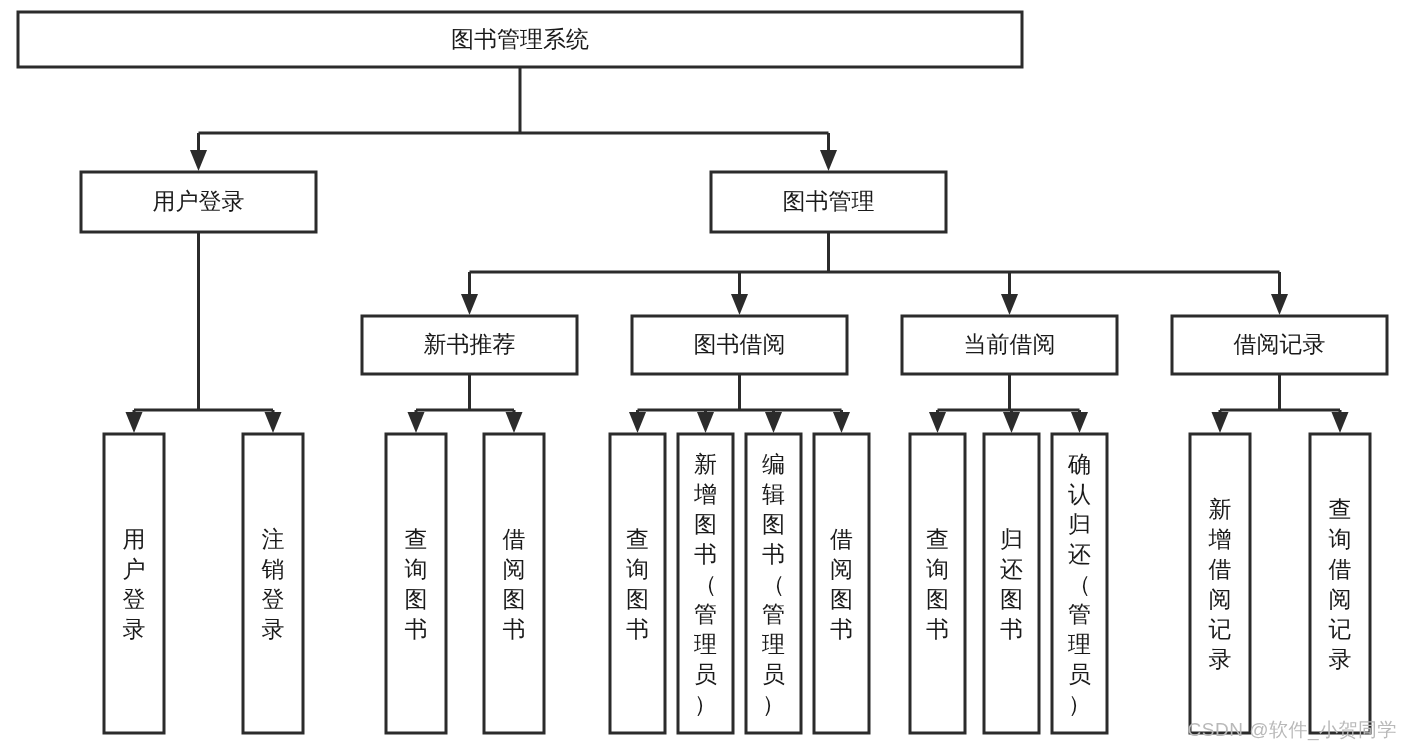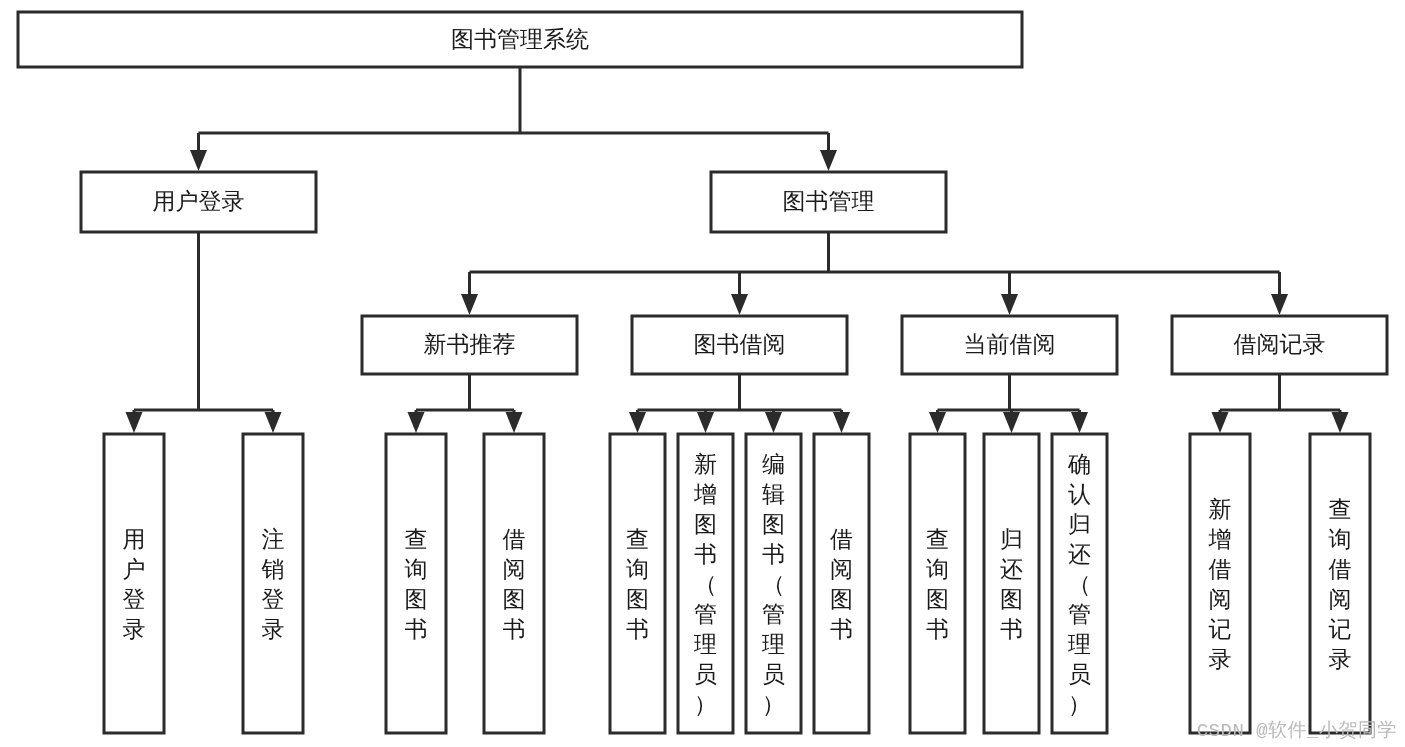--- a/index.html
+++ b/index.html
@@ -51,21 +51,21 @@
   .node-label-v {
     font-family: "Liberation Sans", "DejaVu Sans", sans-serif;
     font-size: 23px;
     fill: #1a1a1a;
     text-anchor: middle;
   }
   .watermark {
     position: absolute;
     right: 8px;
     bottom: 4px;
-    font-family: Liberation Mono, monospace;
+    font-family: Liberation Sans, sans-serif;
     font-size: 19px;
     color: #b9b9b9;
     letter-spacing: 0.5px;
     white-space: nowrap;
     pointer-events: none;
   }
 </style>
 </head>
 <body>
 

